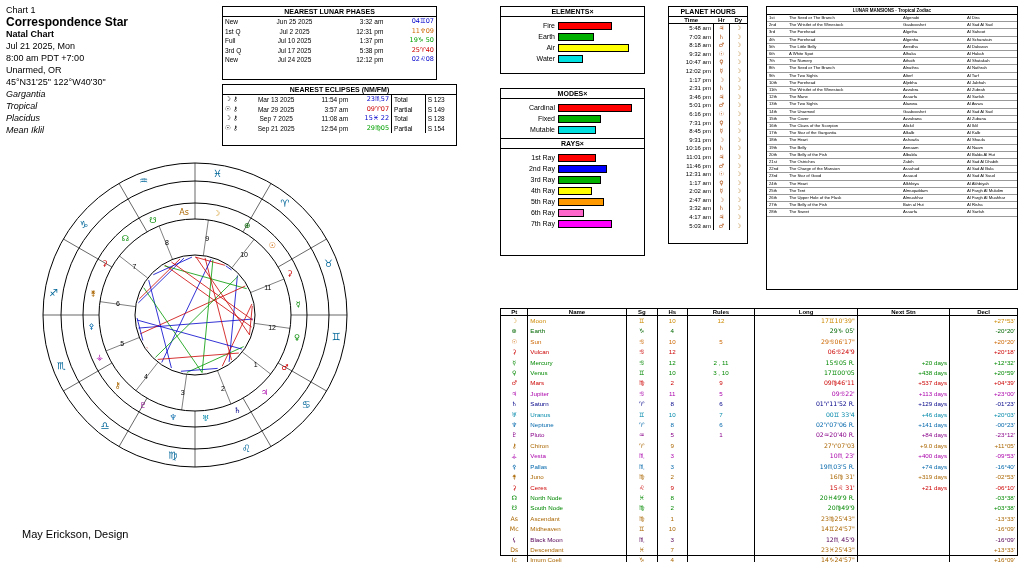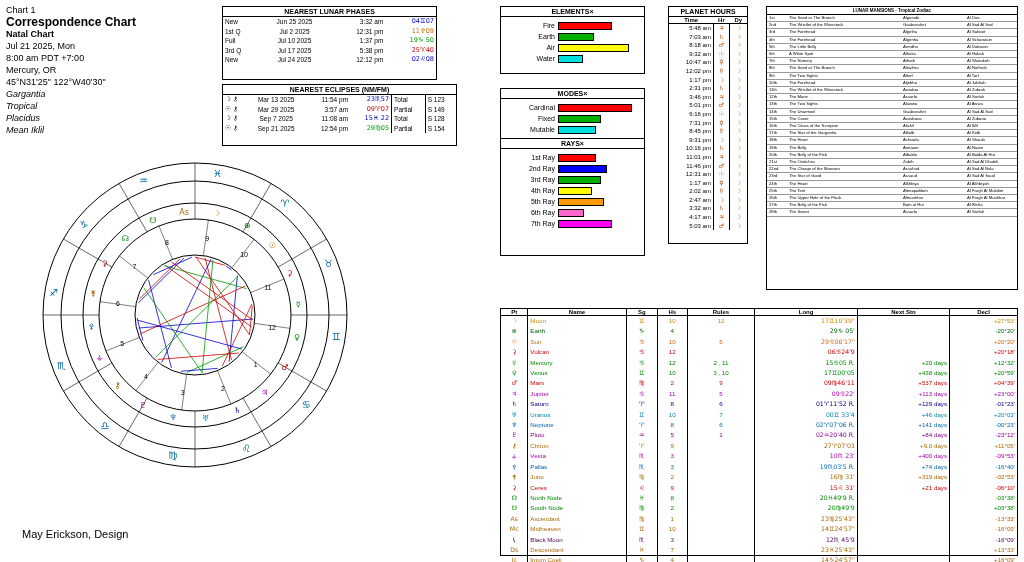--- a/index.html
+++ b/index.html
@@ -27,25 +27,25 @@
   .pl td{font-size:6.2px;line-height:10.4px;}
   .vline{border-left:1px solid #000;}
   .wheelwrap{position:absolute;left:40px;top:160px;width:310px;height:310px;}
   .footer{position:absolute;left:22px;top:528px;font-size:11px;}
 </style>
 </head>
 <body>
 
 <div class="hdr-left">
   <div>Chart 1</div>
-  <div class="b" style="font-size:12px">Correspondence Chart</div>
+  <div class="b" style="font-size:12px">Correspondence Star</div>
   <div class="b">Natal Chart</div>
   <div>Jul 21 2025, Mon</div>
   <div>8:00 am  PDT +7:00</div>
-  <div>Mercury, OR</div>
+  <div>Unarmed, OR</div>
   <div>45°N31'25" 122°W40'30"</div>
   <div class="it">Gargantia</div>
   <div class="it">Tropical</div>
   <div class="it">Placidus</div>
   <div class="it">Mean Iklil</div>
 </div>
 
 <div class="footer">May Erickson, Design</div>
 
 <div class="panel bx" style="left:222px;top:6px;width:215px;height:74px;">

